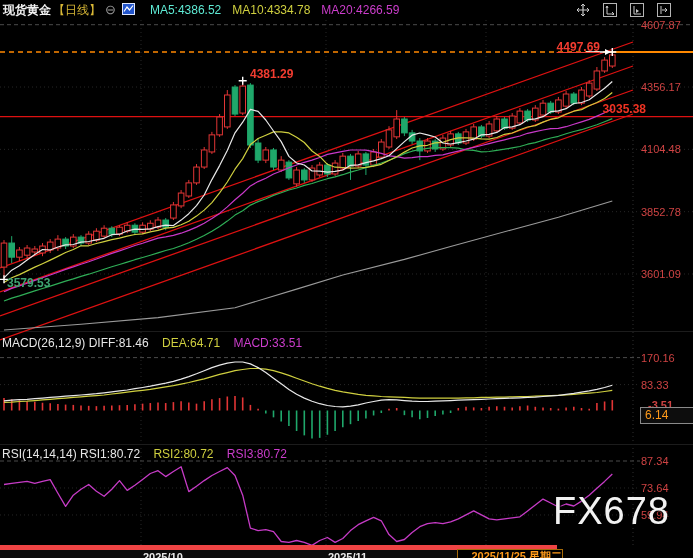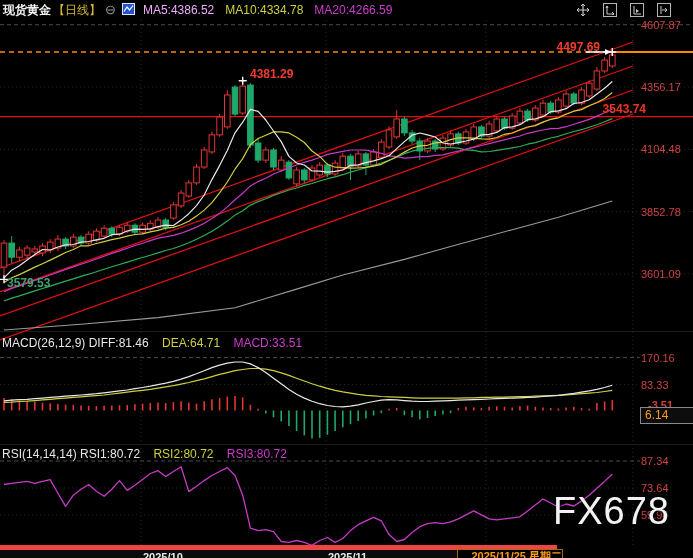--- a/index.html
+++ b/index.html
@@ -6,30 +6,30 @@
   #app{position:relative;width:693px;height:558px;background:#000;overflow:hidden;
        font-family:"Liberation Sans",sans-serif;-webkit-font-smoothing:antialiased;}
   
   #topbar{position:absolute;left:0;top:0;width:691px;height:20px;display:flex;align-items:center;
           font-size:12px;color:#ddd;white-space:nowrap;z-index:30;background:#000;}
   #topbar .sym{font-weight:bold;color:#f2f2f2;margin-left:3px;}
   #topbar .period{color:#d9b836;margin-left:2px;}
   #topbar .circ{color:#9a9a9a;font-size:13px;margin-left:4px;line-height:12px;}
   #topbar .charticon{margin-left:6px;display:inline-block;}
   #topbar .mas{margin-left:6px;color:#e6e6e6;}
-  #topbar .ma5{margin-left:8px;color:#f0abfc;}
+  #topbar .ma5{margin-left:15px;color:#5eead4;}
   #topbar .ma10{margin-left:11px;color:#cfcf3f;}
   #topbar .ma20{margin-left:11px;color:#cc3dcc;}
   #tools{position:absolute;right:22px;top:3px;display:flex;gap:13px;z-index:31;}
   .tool{width:14px;height:14px;display:flex;align-items:center;justify-content:center;cursor:pointer;}
   .tool.boxed{border:1px solid #b5b5b5;width:12px;height:12px;}
   
   .axlabel{position:absolute;left:641px;color:#cf4343;font-size:11px;font-weight:normal;z-index:12;}
   .ann{position:absolute;font-size:12px;font-weight:bold;z-index:13;}
-  #ann-latest{left:538px;top:40px;width:62px;text-align:right;color:#f23c30;}
+  #ann-latest{left:538px;top:40px;width:62px;text-align:right;color:#f23c30;text-decoration:underline;}
   #ann-high{left:250px;top:67px;color:#f23c30;}
   #ann-low{left:7px;top:276px;color:#3fa473;}
   #ann-level{left:566px;top:102px;width:80px;text-align:right;color:#f03322;}
   #macd-hidden{position:absolute;left:648px;top:399px;color:#cf4343;font-size:11px;font-weight:bold;z-index:11;}
   #macd-box{position:absolute;left:640px;top:407px;width:50px;height:15px;border:1px solid #8a8a8a;
             background:#0d0d0d;color:#ff9a1a;font-size:12px;line-height:15px;padding-left:4px;z-index:14;}
   
   .paneheader{position:absolute;left:2px;font-size:12px;z-index:12;white-space:nowrap;}
   .paneheader .w{color:#e6e6e6;} .paneheader .y{color:#cfcf3f;margin-left:10px;} .paneheader .m{color:#cc3dcc;margin-left:10px;}
   #macd-header{top:336px;} #rsi-header{top:447px;}
@@ -384,21 +384,21 @@
         <path d="M0 279.33414634146334h8M4 275.33414634146334v8" stroke="#fff" stroke-width="1.4"></path>
         <line x1="586" y1="51.9824068342207" x2="605" y2="51.9824068342207" stroke="#fff" stroke-width="1.5"></line>
         <path d="M605 48.9824068342207l6 3-6 3z" fill="#fff"></path>
         <path d="M608.3000000000001 51.9824068342207h8M612.3000000000001 47.9824068342207v8" stroke="#fff" stroke-width="1.4"></path>
       </g>
     </svg>
 
   <div class="ann" id="ann-latest">4497.69</div>
   <div class="ann" id="ann-high">4381.29</div>
   <div class="ann" id="ann-low">3579.53</div>
-  <div class="ann" id="ann-level">3543.74</div>
+  <div class="ann" id="ann-level">3035.38</div>
   <div id="macd-hidden">-3.51</div>
   <div id="macd-box">6.14</div>
 
   <div class="paneheader" id="macd-header">
     <span class="w">MACD(26,12,9) DIFF:81.46</span>
     <span class="y">DEA:64.71</span>
     <span class="m">MACD:33.51</span>
   </div>
   <div class="paneheader" id="rsi-header">
     <span class="w">RSI(14,14,14) RSI1:80.72</span>

